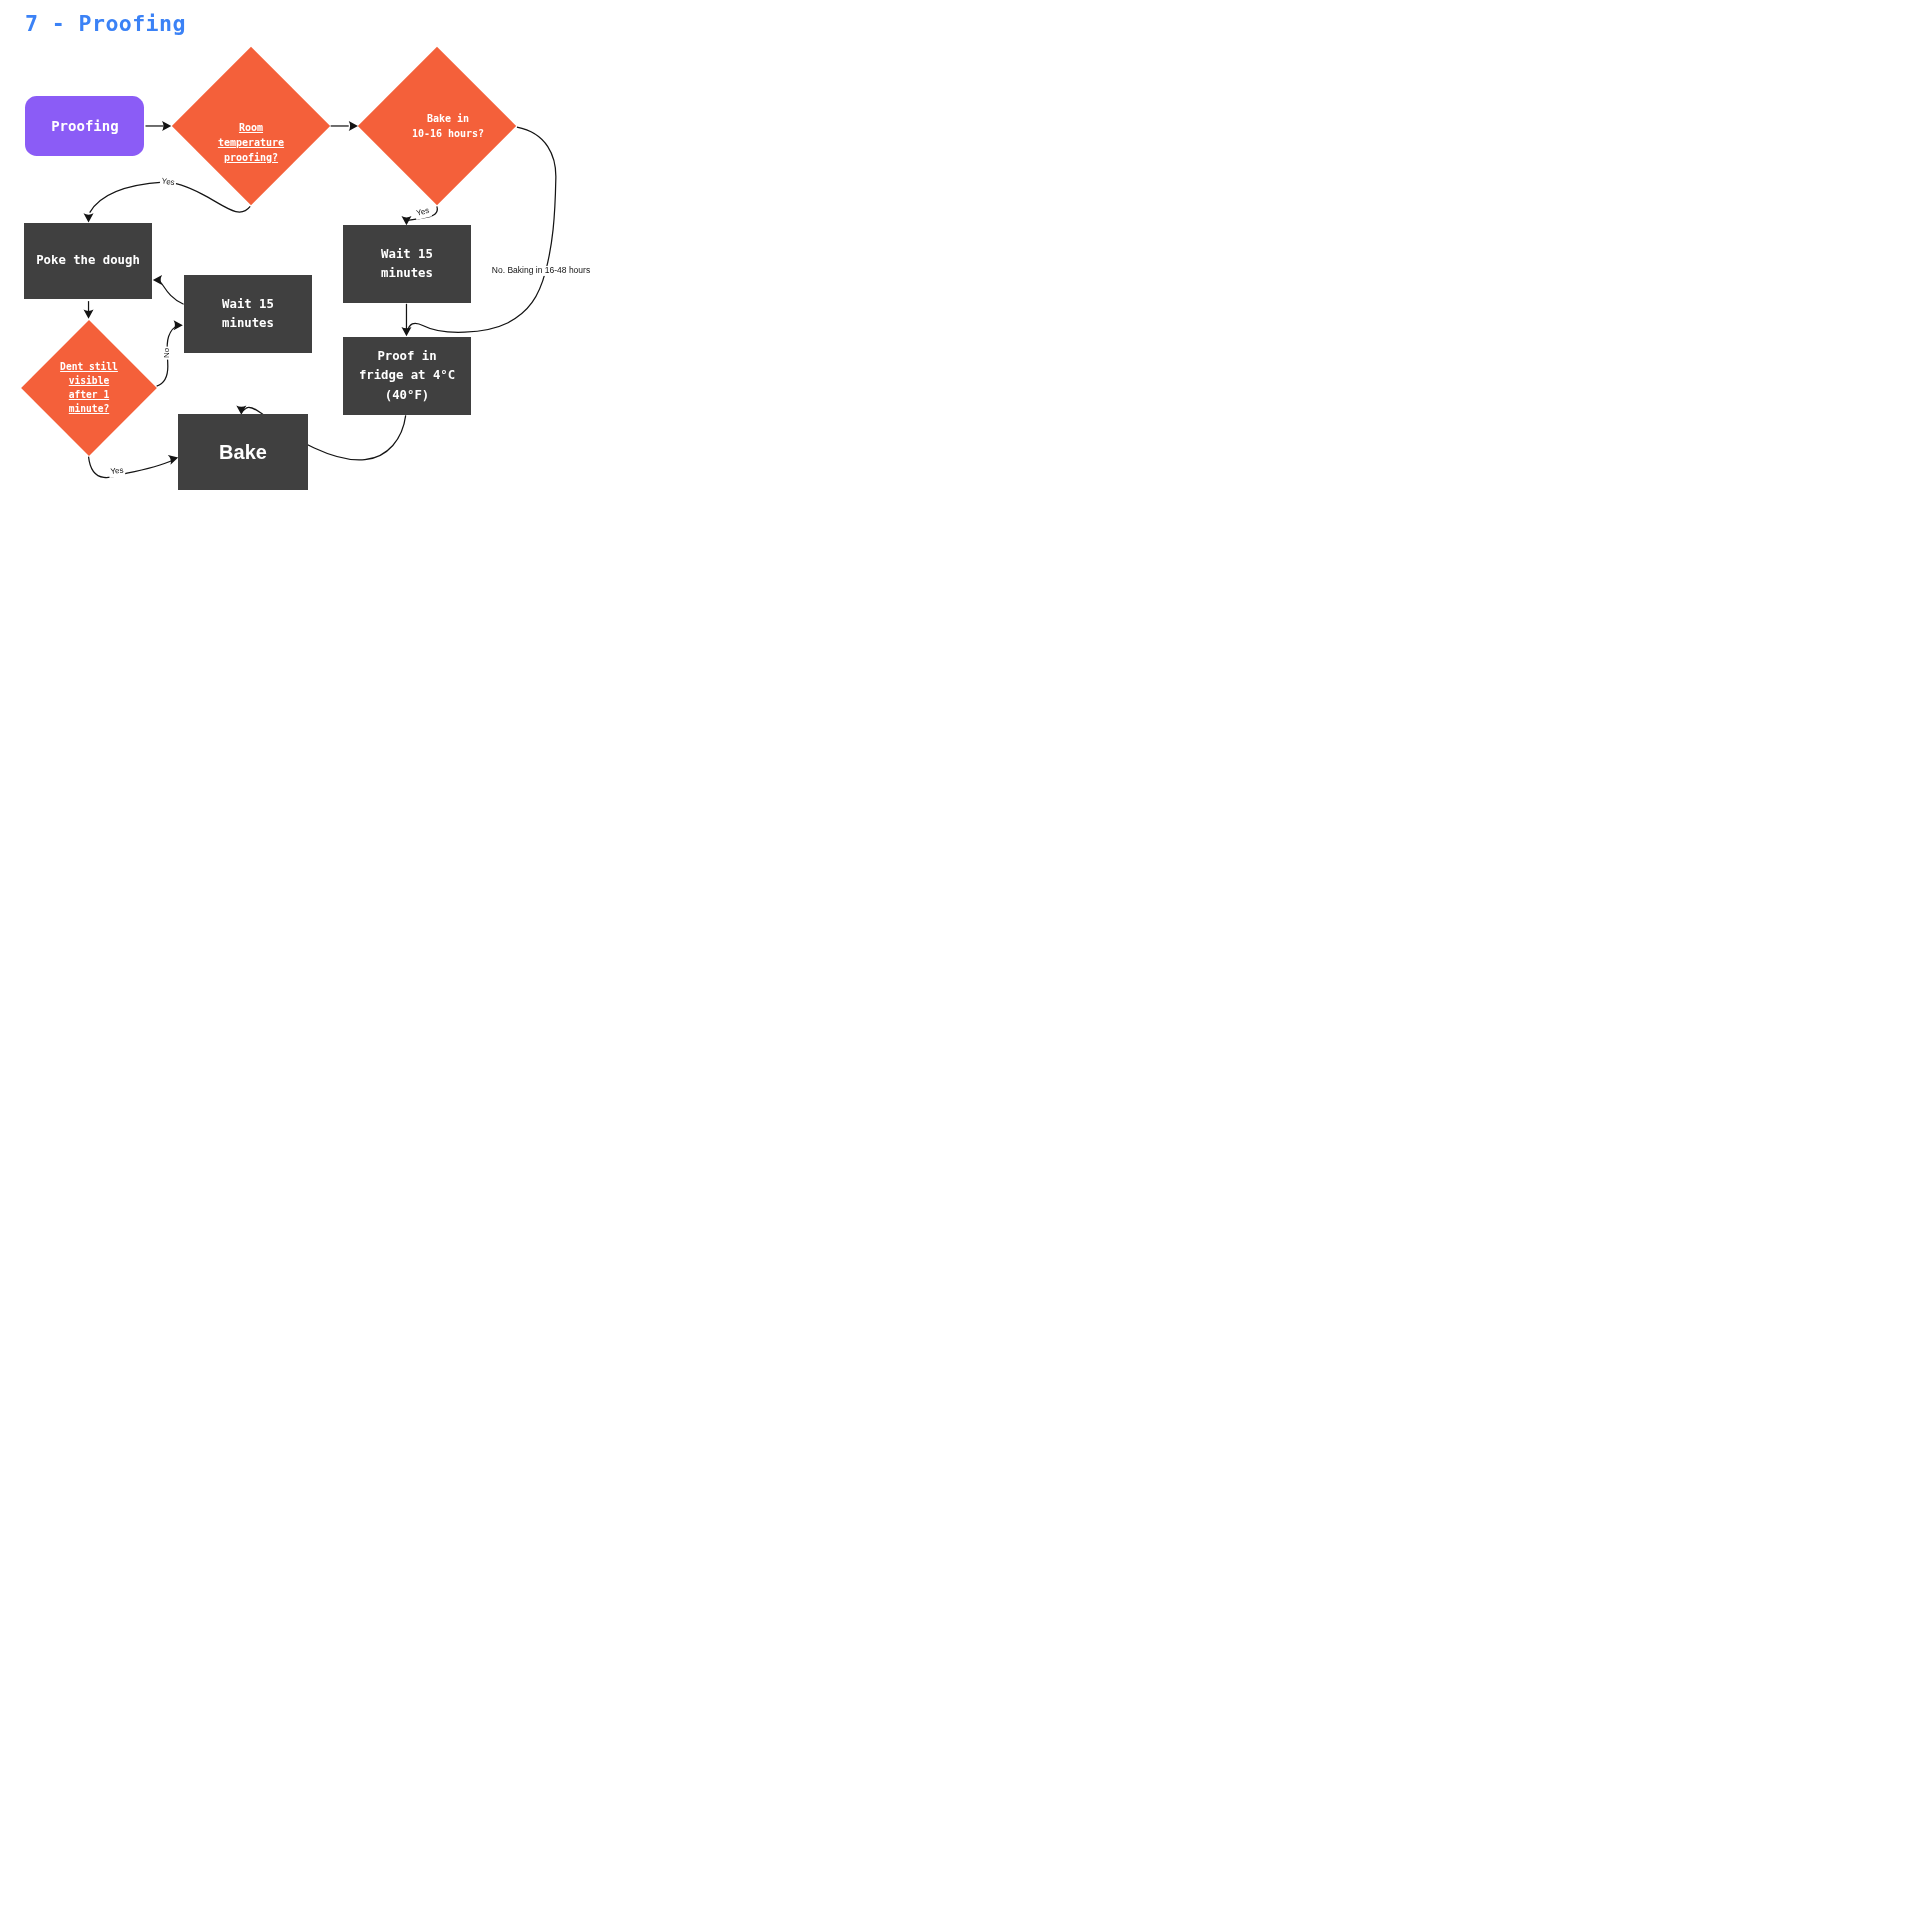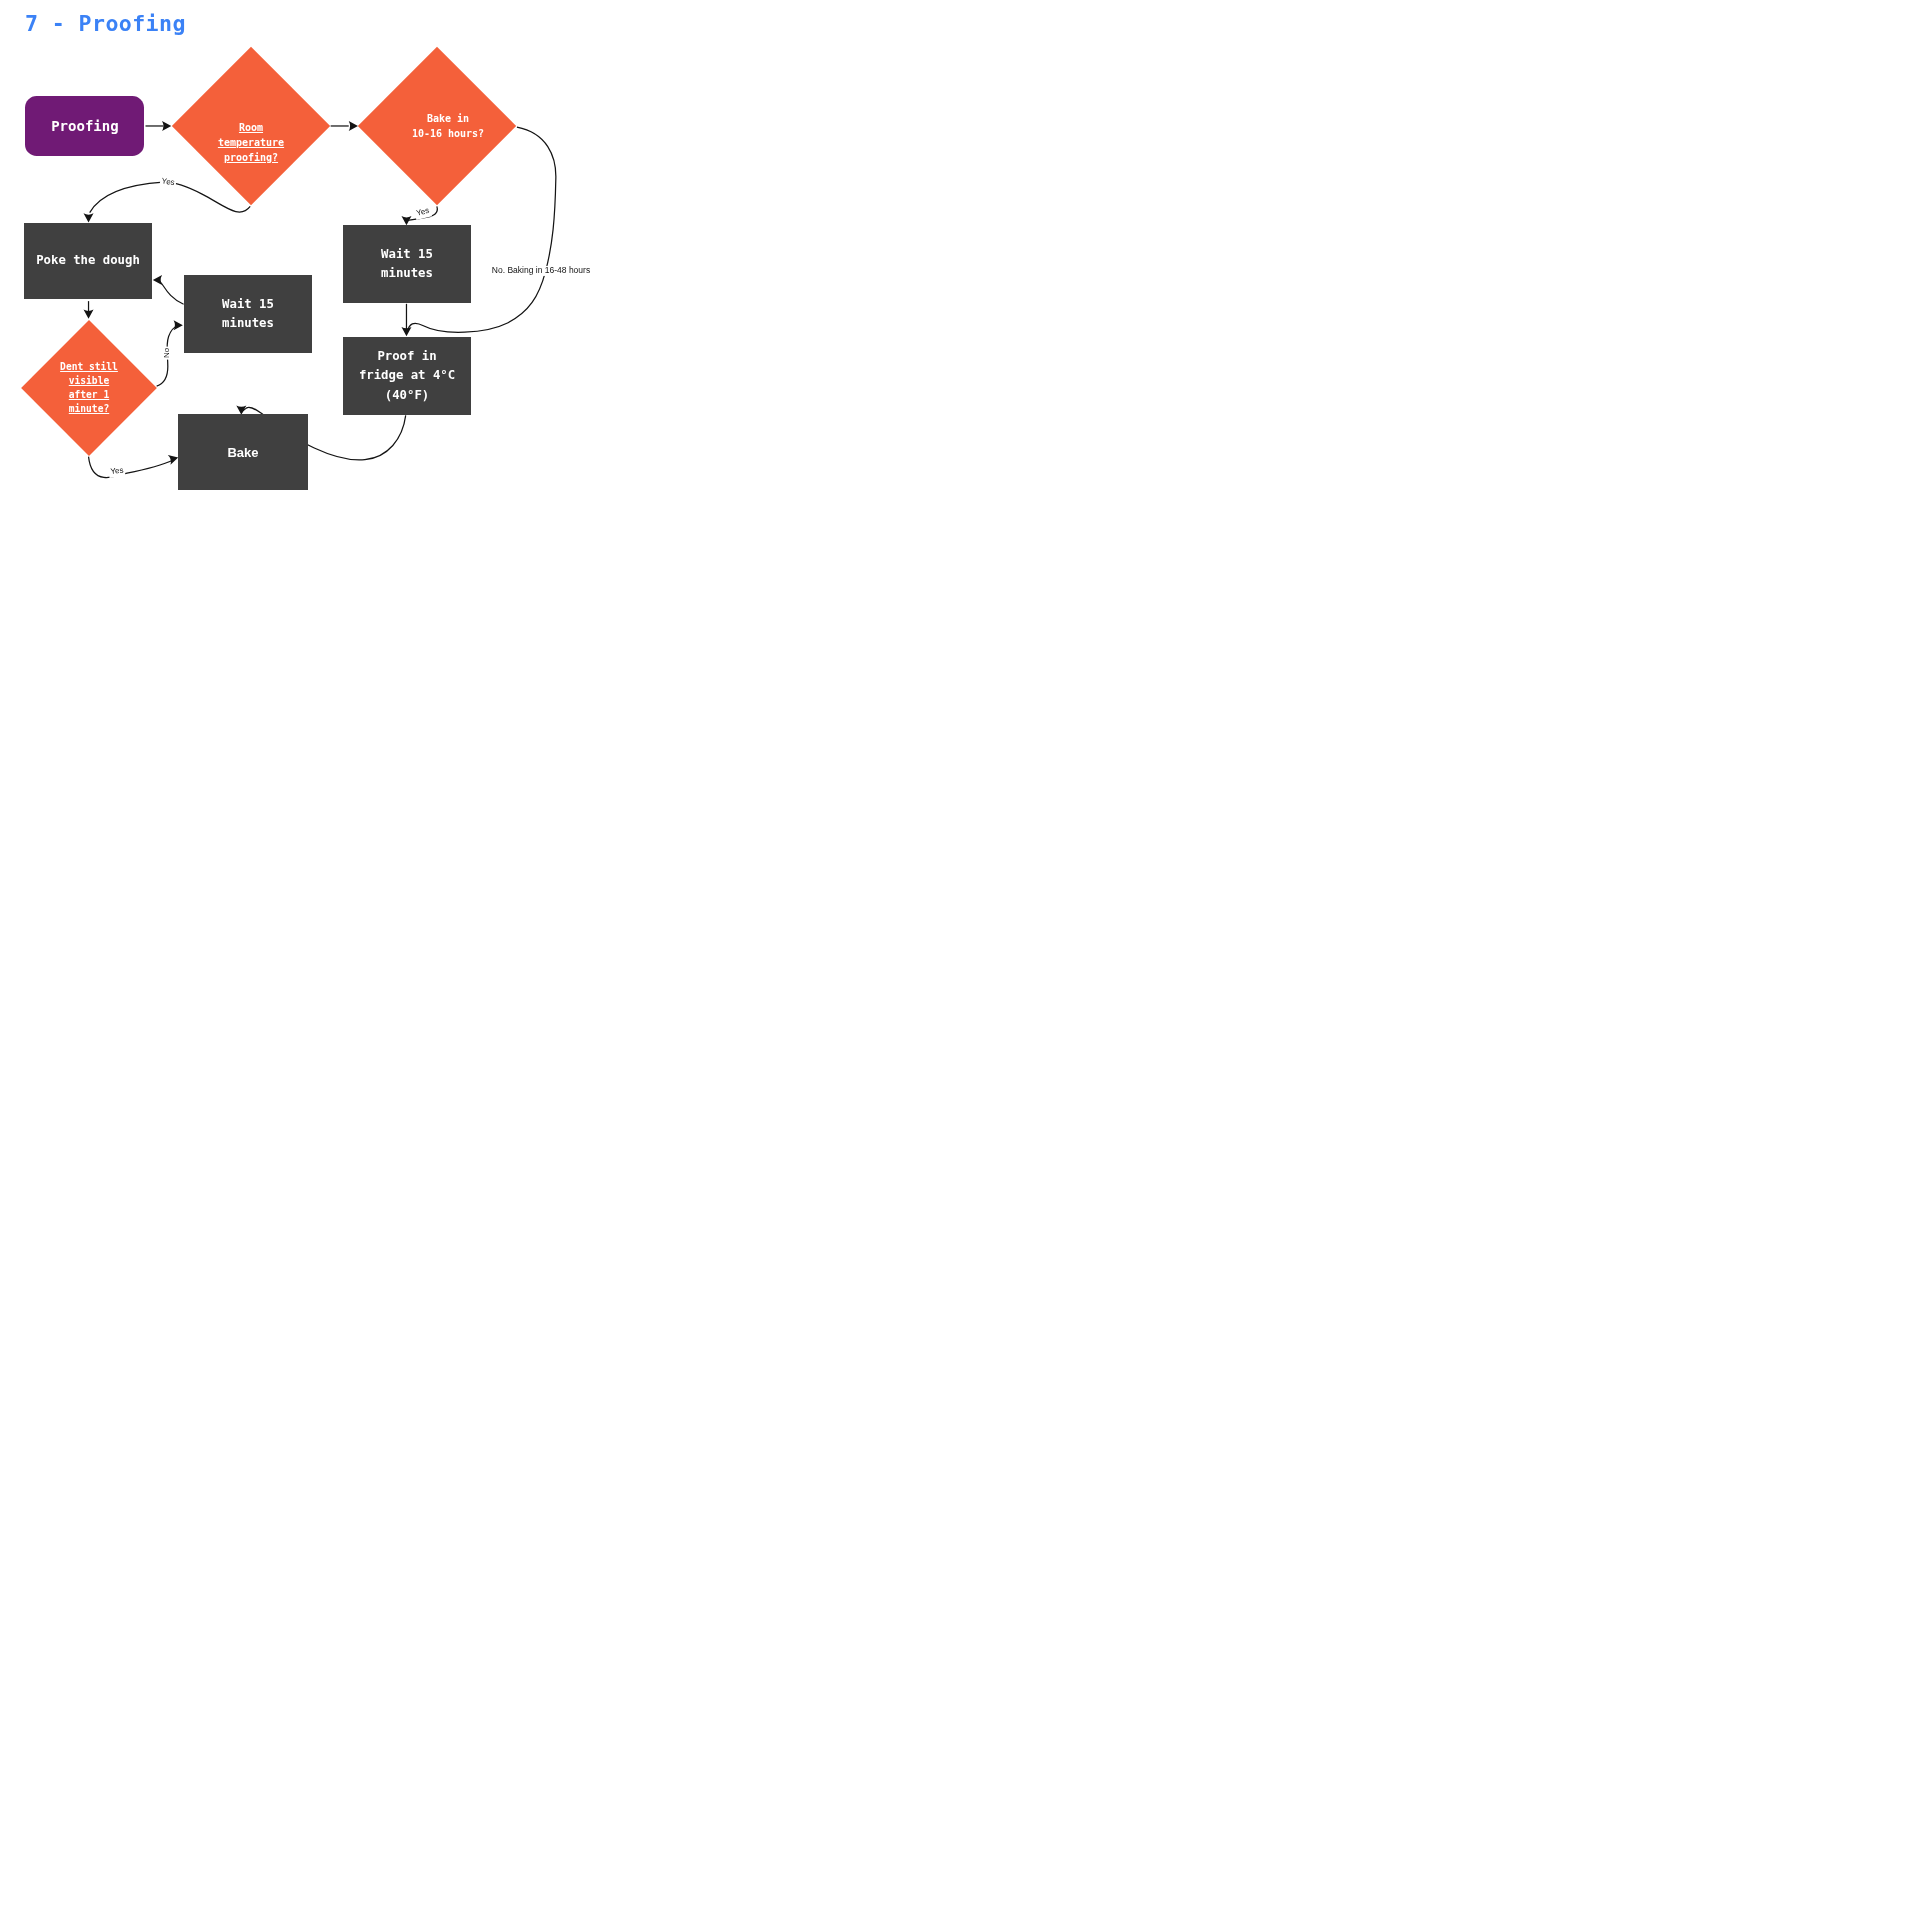--- a/index.html
+++ b/index.html
@@ -18,36 +18,36 @@
     position:absolute;left:25px;top:10.8px;
     font-size:21.6px;font-weight:bold;color:#3b82f6;
     letter-spacing:0.4px;white-space:nowrap;
   }
   .node{
     position:absolute;display:flex;align-items:center;justify-content:center;
     text-align:center;color:#ffffff;font-weight:bold;
     white-space:pre-line;
   }
   .rect{background:#404040;}
-  .rounded{background:#701a75;border-radius:11.6px;}
+  .rounded{background:#8b5cf6;border-radius:11.6px;}
   .diamond-shape{position:absolute;background:#F4603A;transform:rotate(45deg);}
   .diamond-label{
     position:absolute;display:flex;align-items:center;justify-content:center;
     text-align:center;color:#ffffff;font-weight:bold;white-space:pre-line;
   }
   .edge-label{
     position:absolute;
     font-family:"Liberation Sans", sans-serif;
     font-size:8px;color:#141414;background:#ffffff;
     padding:0.4px 1.5px;white-space:nowrap;line-height:1.1;
   }
   .fs-rect{font-size:12.3px;line-height:1.55;}
   .fs-diamond{font-size:10px;line-height:1.5;}
   .fs-start{font-size:14px;}
-  .fs-bake{font-family:"Liberation Sans", sans-serif;font-size:13px;font-weight:700;}
+  .fs-bake{font-family:"Liberation Sans", sans-serif;font-size:20px;font-weight:700;}
 </style>
 </head>
 <body>
 
 <div id="canvas">
 
   <svg id="edges" viewBox="0 0 1538 1275">
 
     <path class="edge" d="M 378 327 L 424 327"></path>
     <path class="arrowhead" d="M445 327 L421 314 Q428 327 421 340 Z"></path>

